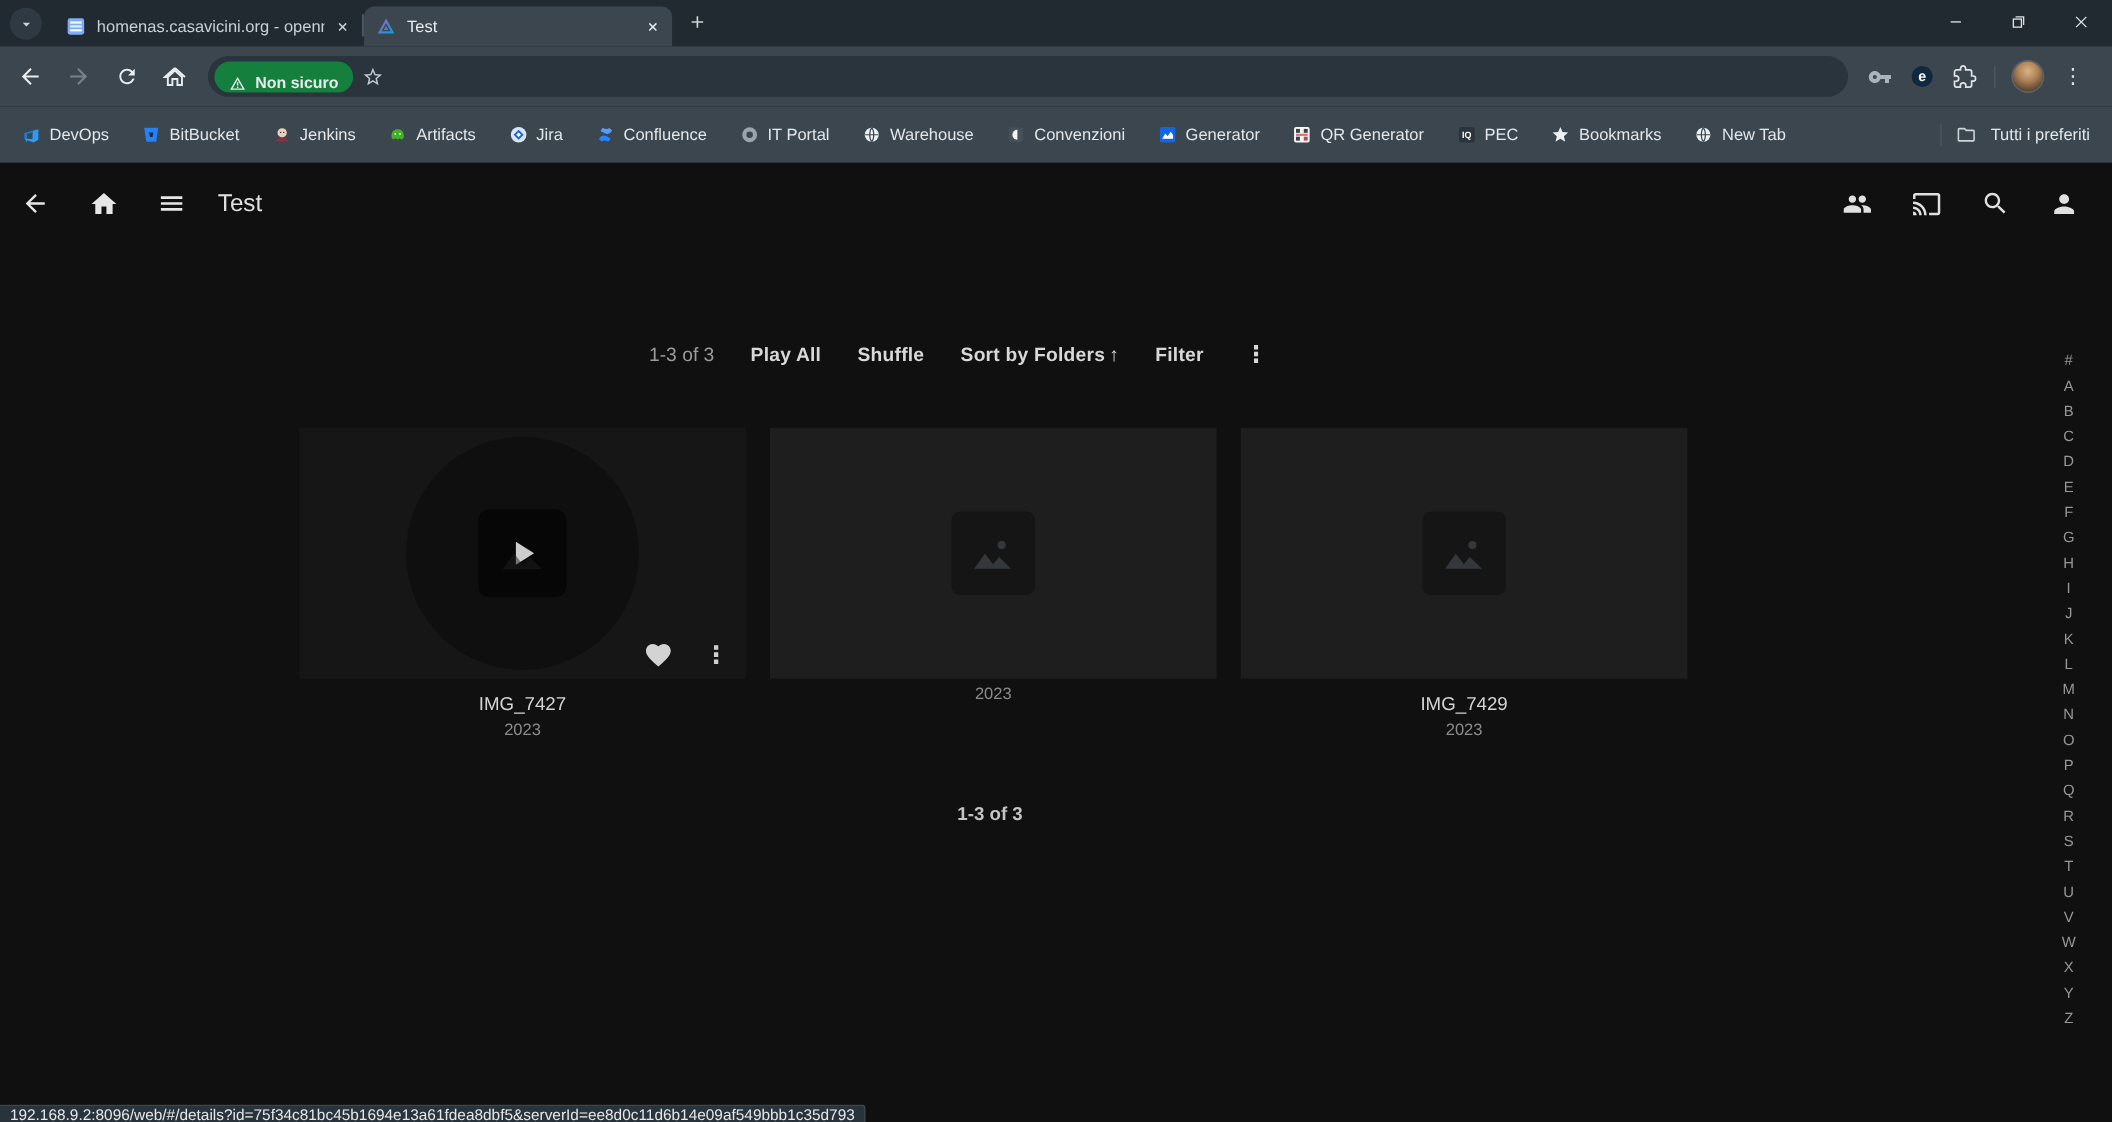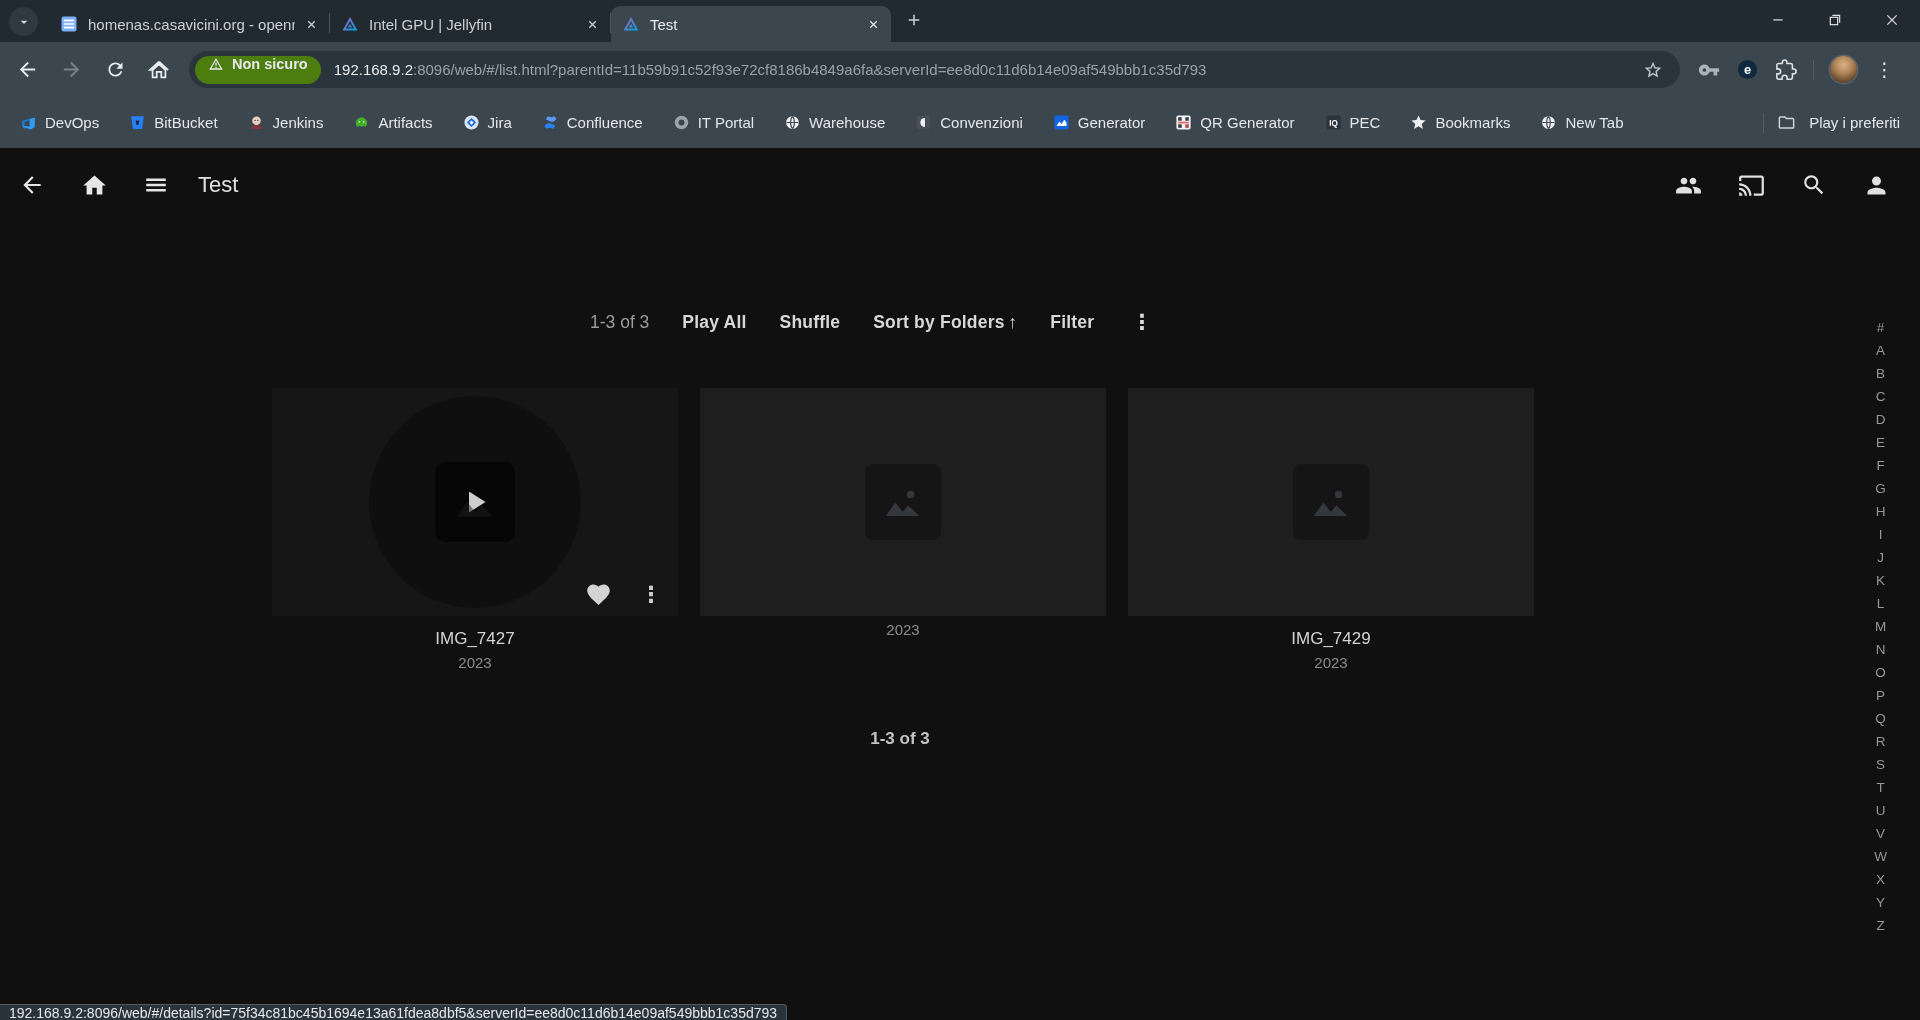--- a/index.html
+++ b/index.html
@@ -24,21 +24,21 @@
   .tab .t-close { width:19px; height:19px; border-radius:50%; display:flex; align-items:center; justify-content:center; flex:none; }
   .tab-sep { width:1px; height:20px; background:#4a555d; margin-bottom:9px; flex:none; }
   .newtab-btn { width:28px; height:28px; margin:0 0 8px 9px; display:flex; align-items:center; justify-content:center; flex:none; }
   .win-controls { margin-left:auto; display:flex; align-self:flex-start; }
   .win-btn { width:57px; height:40px; display:flex; align-items:center; justify-content:center; }
 
   .toolbar { height:55px; background:#3b464f; display:flex; align-items:center; padding:0 10px 0 5px; }
   .nav-btn { width:44px; height:44px; display:flex; align-items:center; justify-content:center; flex:none; }
   .omnibox { flex:1; height:37px; background:#2a343d; border-radius:19px; display:flex;
     align-items:center; margin:0 10px 0 8px; padding:0 6px; min-width:0; }
-  .security-chip { height:28px; background:#4d7c0f; border-radius:14px; display:flex; align-items:flex-start;
+  .security-chip { height:28px; background:#15803d; border-radius:14px; display:flex; align-items:flex-end;
     gap:8px; padding:0 13px; color:#e6eaec; font-size:14.5px; font-weight:700; flex:none; }
   .url { margin-left:13px; font-size:15px; color:#99a1a8; white-space:nowrap; overflow:hidden; flex:1; }
   .url .host { color:#e8ecee; }
   .omni-star { margin:0 11px 0 8px; flex:none; }
   .ext-area { display:flex; align-items:center; gap:16px; padding:0 14px 0 8px; flex:none; }
   .vsep { width:1px; height:20px; background:#525c64; }
   .avatar { width:27px; height:27px; border-radius:50%;
     background:radial-gradient(circle at 50% 32%, #d9b287 0%, #b08558 38%, #6b4f33 72%, #3a2d1f 100%);
     box-shadow:0 0 0 1.5px #5a646c; }
   .menu-dots { font-size:19px; color:#dfe3e6; line-height:1; padding:0 2px; }
@@ -108,38 +108,20 @@
       </svg>
     <span class="t-title">homenas.casavicini.org - openm</span>
     <span class="t-close">
         <svg width="13" height="13" viewBox="0 0 24 24">
           <path d="M6 6l12 12M18 6L6 18" stroke="#c9d0d6" stroke-width="2.4" fill="none"></path>
         </svg>
       </span>
   </div>
   <div class="tab-sep"></div>
 
-  <div class="tab">
-    <svg class="favicon" viewBox="0 0 24 24">
-        <defs>
-          <linearGradient id="jg1" x1="0" y1="0" x2="1" y2="1">
-            <stop offset="0" stop-color="#aa5cc3"></stop>
-            <stop offset="1" stop-color="#00a4dc"></stop>
-          </linearGradient>
-        </defs>
-        <path fill-rule="evenodd" d="M12 2.5 22 20.5H2Z M12 8 6.5 18h11Z" fill="url(#jg1)"></path>
-        <path d="M12 11.5 14.8 16.5H9.2Z" fill="url(#jg1)"></path>
-      </svg>
-    <span class="t-title">Intel GPU | Jellyfin</span>
-    <span class="t-close">
-        <svg width="13" height="13" viewBox="0 0 24 24">
-          <path d="M6 6l12 12M18 6L6 18" stroke="#c9d0d6" stroke-width="2.4" fill="none"></path>
-        </svg>
-      </span>
-  </div>
   <div class="tab-sep"></div>
 
 
   <div class="tab active">
     <svg class="favicon" viewBox="0 0 24 24">
         <defs>
           <linearGradient id="jg2" x1="0" y1="0" x2="1" y2="1">
             <stop offset="0" stop-color="#aa5cc3"></stop>
             <stop offset="1" stop-color="#00a4dc"></stop>
           </linearGradient>
@@ -205,23 +187,20 @@
 
   <div class="omnibox">
     <div class="security-chip">
       <svg width="16" height="16" viewBox="0 0 24 24">
           <path d="M12 4.8 20.5 19.5H3.5Z" fill="none" stroke="#e6eaec" stroke-width="1.9"></path>
           <rect x="11.1" y="10" width="1.9" height="4.6" fill="#e6eaec"></rect>
           <rect x="11.1" y="16" width="1.9" height="1.9" fill="#e6eaec"></rect>
         </svg>
       <span>Non sicuro</span>
     </div>
-    <div class="url">
-      <span class="host">192.168.9.2</span><span>:8096/web/#/list.html?parentId=11b59b91c52f93e72cf8186b4849a6fa&amp;serverId=ee8d0c11d6b14e09af549bbb1c35d793</span>
-    </div>
     <svg class="omni-star" width="20" height="20" viewBox="0 0 24 24">
         <path d="M22 9.24l-7.19-.62L12 2 9.19 8.63 2 9.24l5.46 4.73L5.82 21 12 17.27 18.18 21l-1.63-7.03L22 9.24zM12 15.4l-3.76 2.27 1-4.28-3.32-2.88 4.38-.38L12 6.1l1.71 4.04 4.38.38-3.32 2.88 1 4.28L12 15.4z" fill="#c3cad0"></path>
       </svg>
   </div>
 
   <div class="ext-area">
     <svg width="22" height="22" viewBox="0 0 24 24">
         <path d="M12.65 10C11.83 7.67 9.61 6 7 6c-3.31 0-6 2.69-6 6s2.69 6 6 6c2.61 0 4.83-1.67 5.65-4H17v4h4v-4h2v-4H12.65zM7 14c-1.1 0-2-.9-2-2s.9-2 2-2 2 .9 2 2-.9 2-2 2z" fill="#aab3ba"></path>
       </svg>
     <svg width="23" height="23" viewBox="0 0 24 24">
@@ -342,21 +321,21 @@
         <path d="M3.5 12h17M12 3.3c3.4 3 3.4 14.4 0 17.4M12 3.3c-3.4 3-3.4 14.4 0 17.4" stroke="#3b464f" stroke-width="1.6" fill="none"></path>
       </svg>
     <span>New Tab</span>
   </div>
 
   <div class="bm-right">
     <div class="vsep"></div>
     <svg width="19" height="19" viewBox="0 0 24 24">
         <path d="M10 5l2 2h8c.55 0 1 .45 1 1v10c0 .55-.45 1-1 1H4c-.55 0-1-.45-1-1V6c0-.55.45-1 1-1h6z" fill="none" stroke="#cfd4d8" stroke-width="1.8"></path>
       </svg>
-    <span>Play i preferiti</span>
+    <span>Tutti i preferiti</span>
   </div>
 </div>
 
 <div class="app">
 
   <div class="app-header">
     <div class="hicon">
       <svg width="26" height="26" viewBox="0 0 24 24">
           <path d="M20 11H7.8l5.6-5.6L12 4l-8 8 8 8 1.4-1.4L7.8 13H20v-2z" fill="#e6e6e6"></path>
         </svg>

